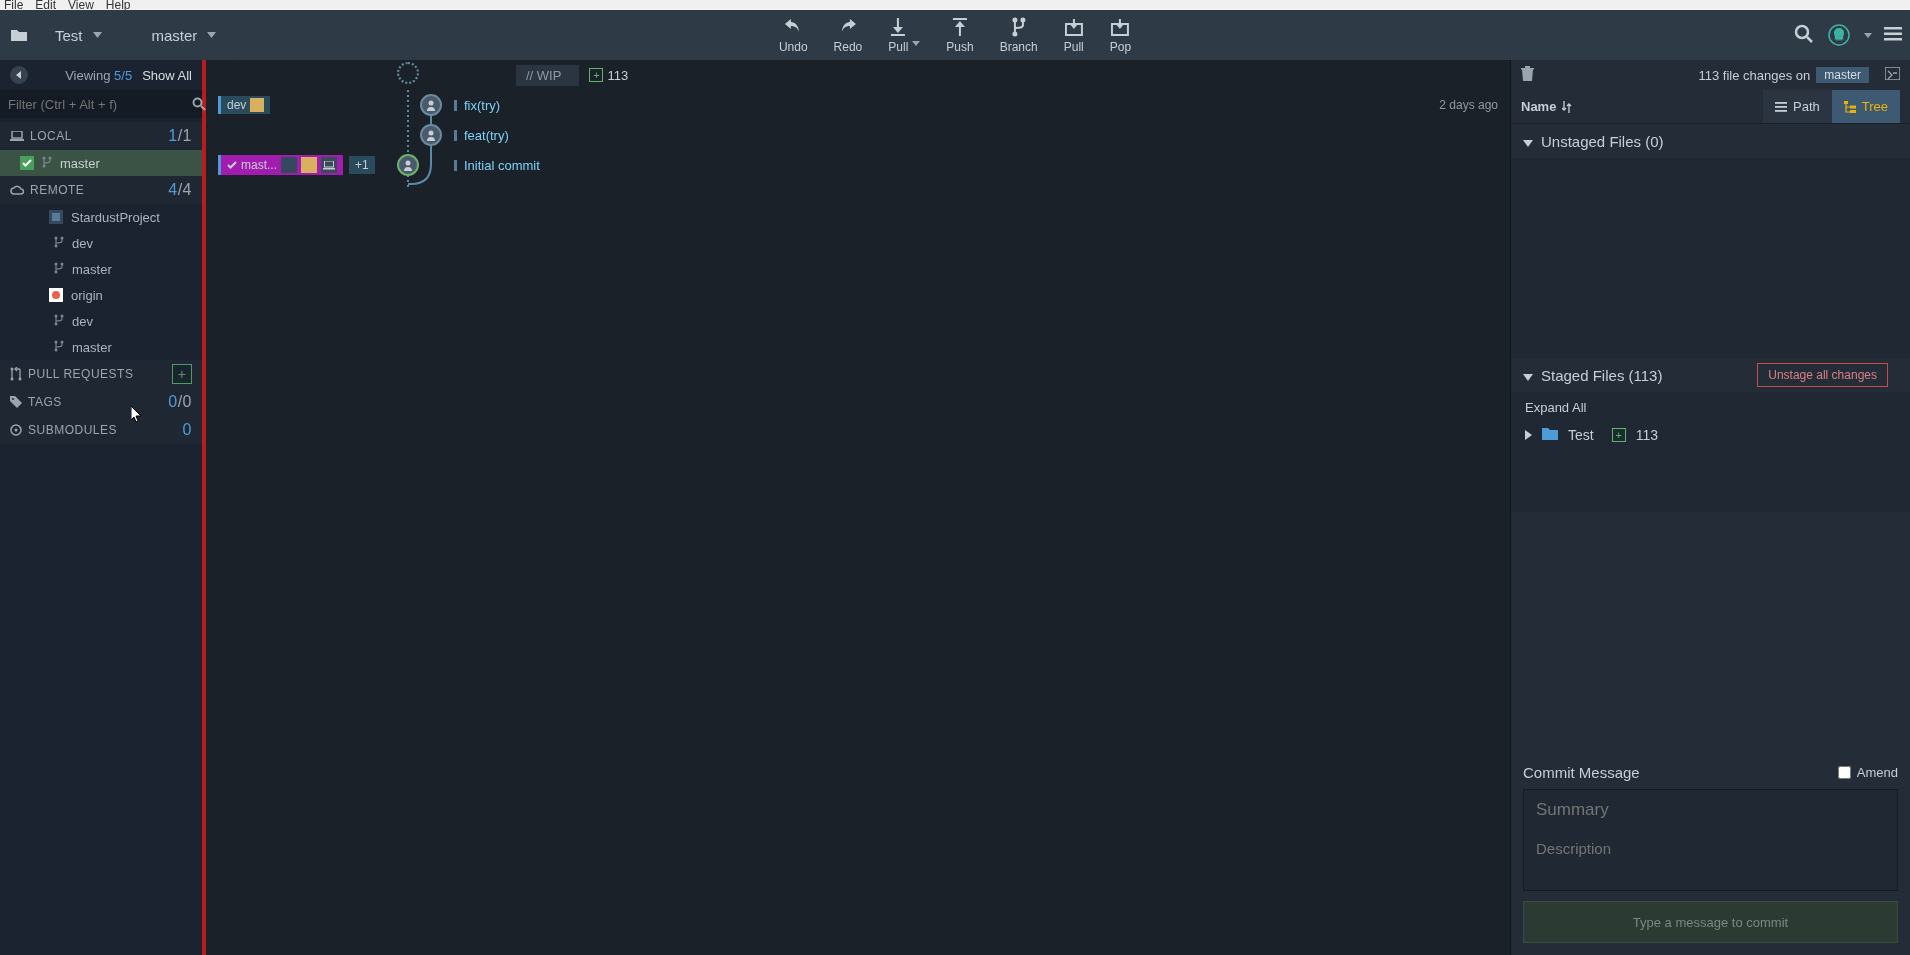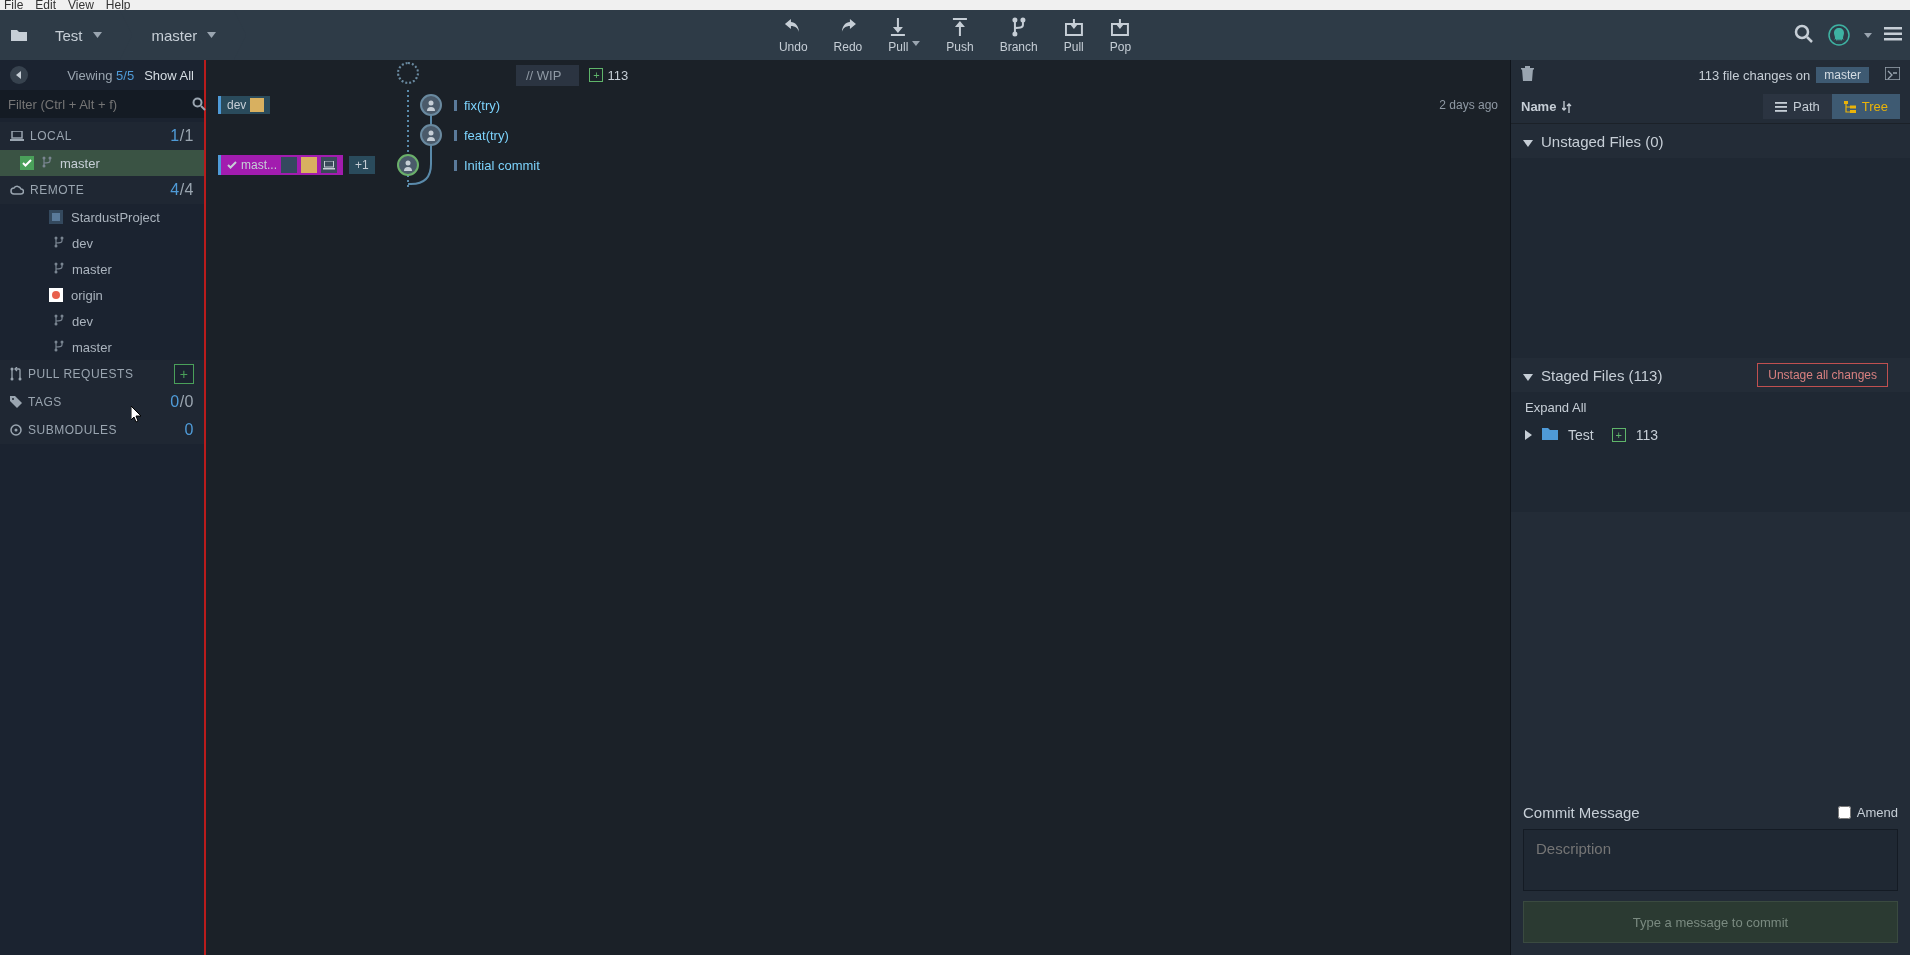--- a/index.html
+++ b/index.html
@@ -27,21 +27,21 @@
 .pull-wrap { display: flex; align-items: flex-start; }
 .pull-caret { align-self: flex-end; margin-left: 4px; margin-bottom: 8px; }
 
 .topbar-right { position: absolute; right: 8px; display: flex; align-items: center; gap: 12px; }
 .search-ico svg, .kraken-ico svg, .hamburger-ico svg { fill: #c6ced6; }
 .kraken-ico { width: 26px; height: 26px; border-radius: 50%; background: transparent; display: flex; align-items: center; justify-content: center; }
 .kraken-ico svg { fill: #3eb2a2; }
 
 
 .main { display: flex; height: calc(100% - 60px); }
-.left-panel { width: 206px; background: #1b2330; display: flex; flex-direction: column; border-right: 2px solid #b91c1c; }
+.left-panel { width: 206px; background: #1b2330; display: flex; flex-direction: column; border-right: 4px solid #b91c1c; }
 .center-panel { flex: 1; background: #1b2128; }
 .right-panel { width: 400px; background: #232c37; border-left: 1px solid #0f141b; display: flex; flex-direction: column; }
 
 
 .lp-head { height: 30px; display: flex; align-items: center; padding: 0 10px; gap: 10px; background: #1b2330; }
 .back-circle { width: 18px; height: 18px; border-radius: 50%; background: #37424e; display: flex; align-items: center; justify-content: center; }
 .back-circle svg { fill: #c6ced6; }
 .viewing { font-size: 13px; color: #9aa5b0; margin-left: auto; }
 .viewing .nums { color: #4f9bd8; }
 .showall { color: #d6dde3; cursor: pointer; font-size: 13px; }
@@ -90,21 +90,21 @@
 .commit-date { position: absolute; right: 12px; font-size: 12px; color: #8f99a4; }
 svg.graph-lines { position: absolute; top: 0; left: 0; pointer-events: none; }
 
 
 .rp-top { height: 30px; display: flex; align-items: center; padding: 0 10px; gap: 8px; background: #232c37; }
 .trash-ico svg { fill: #9aa5b0; }
 .rp-top-text { margin-left: auto; display: flex; align-items: center; gap: 6px; font-size: 13px; }
 .branch-pill { background: #3e5a72; color: #d6dde3; padding: 1px 8px; font-size: 12px; }
 .stage-all-ico svg { fill: #9aa5b0; }
 
-.rp-header { height: 34px; display: flex; align-items: center; padding: 0 10px; background: #232c37; border-bottom: 1px solid #1b2128; }
+.rp-header { height: 34px; display: flex; padding: 0 10px; background: #232c37; border-bottom: 1px solid #1b2128; }
 .rp-header .name-sort { display: flex; align-items: center; gap: 6px; font-weight: 600; }
 .rp-header .toggle-group { margin-left: auto; display: flex; }
 .tg-btn { padding: 5px 12px; font-size: 13px; display: flex; align-items: center; gap: 6px; background: #2b3441; cursor: pointer; }
 .tg-btn.active { background: #3e5a72; color: #eab308; }
 .tg-btn svg { fill: currentColor; }
 
 .rp-section-head { height: 34px; display: flex; align-items: center; padding: 0 12px; gap: 8px; font-size: 15px; background: #232c37; }
 .rp-section-head .caret svg { fill: #c6ced6; }
 .rp-section-body { flex: 0 0 auto; background: #1f2833; }
 .unstaged-body { height: 200px; }
@@ -556,20 +556,21 @@
 
     <div class="commit-area">
       <div class="commit-head">
         <span class="title">Commit Message</span>
         <label class="amend">
           <input type="checkbox" style="">
           <span>Amend</span>
         </label>
       </div>
       <div class="commit-inputs">
+        <input class="summary" placeholder="Summary" style="">
         <div class="desc-wrap"><input placeholder="Description" style=""></div>
       </div>
       <div class="commit-btn">Type a message to commit</div>
     </div>
   </div>
 </div>
 
 <div class="cursor-arrow">
   <svg width="12" height="18" viewBox="0 0 12 18">
       <path d="M0 0v14l3-3 2 5 2-1-2-5h5z"></path>

